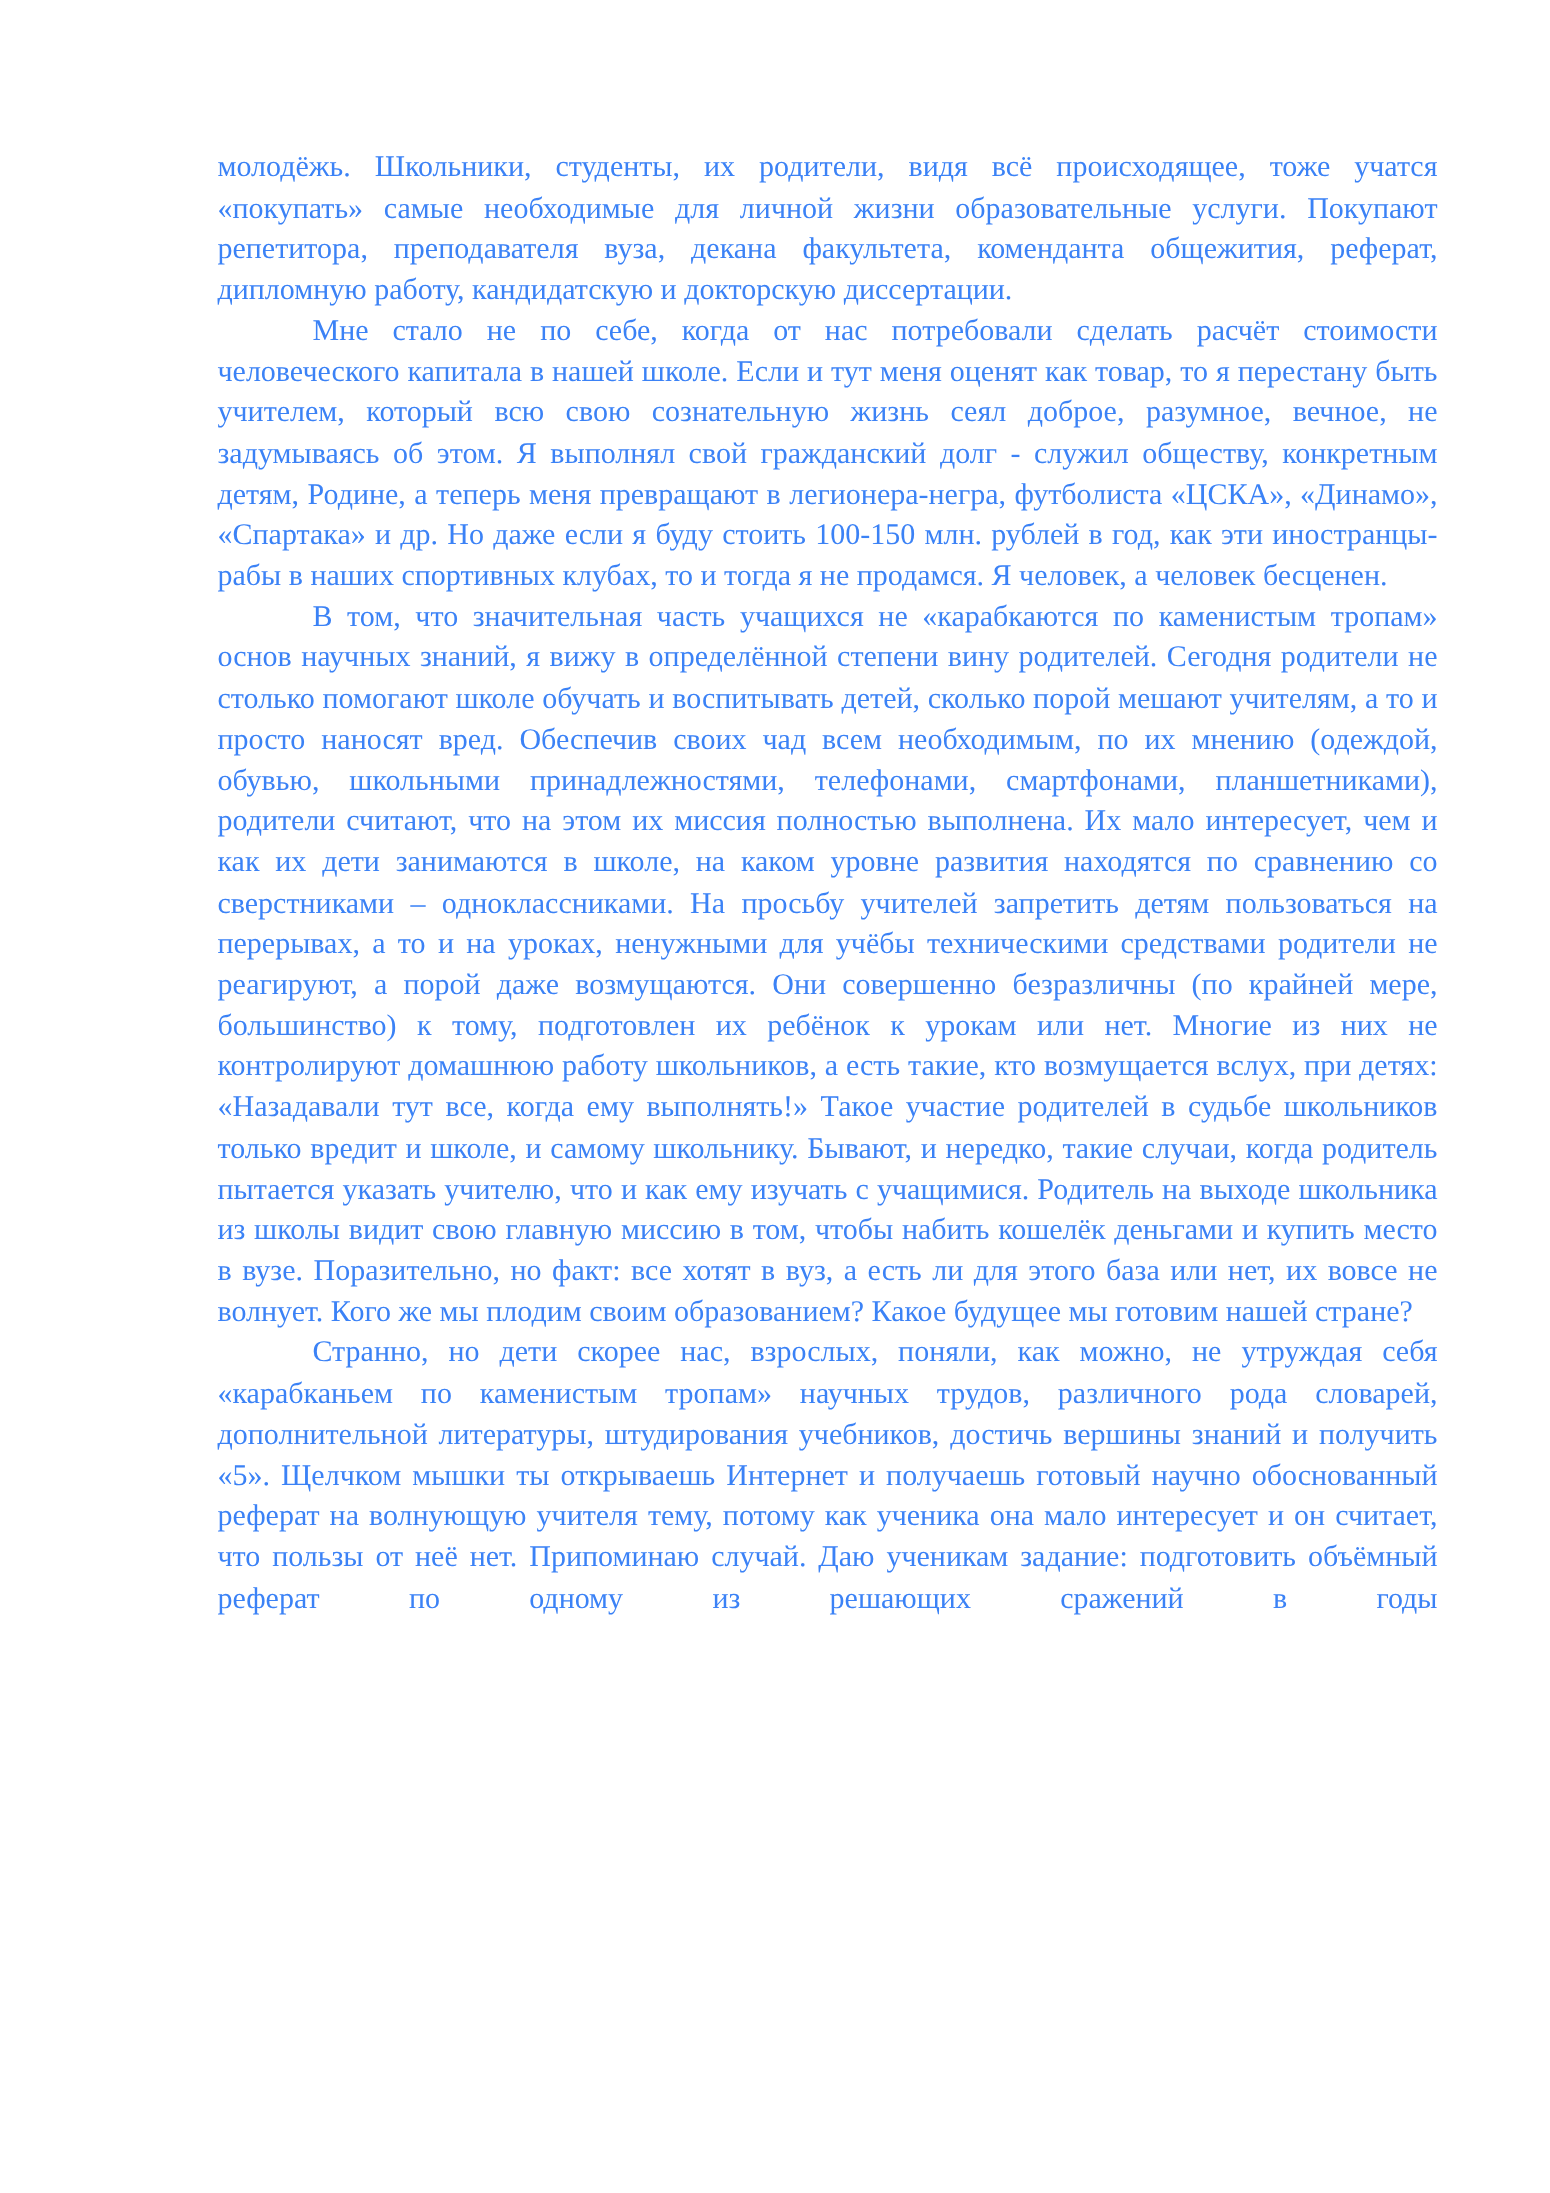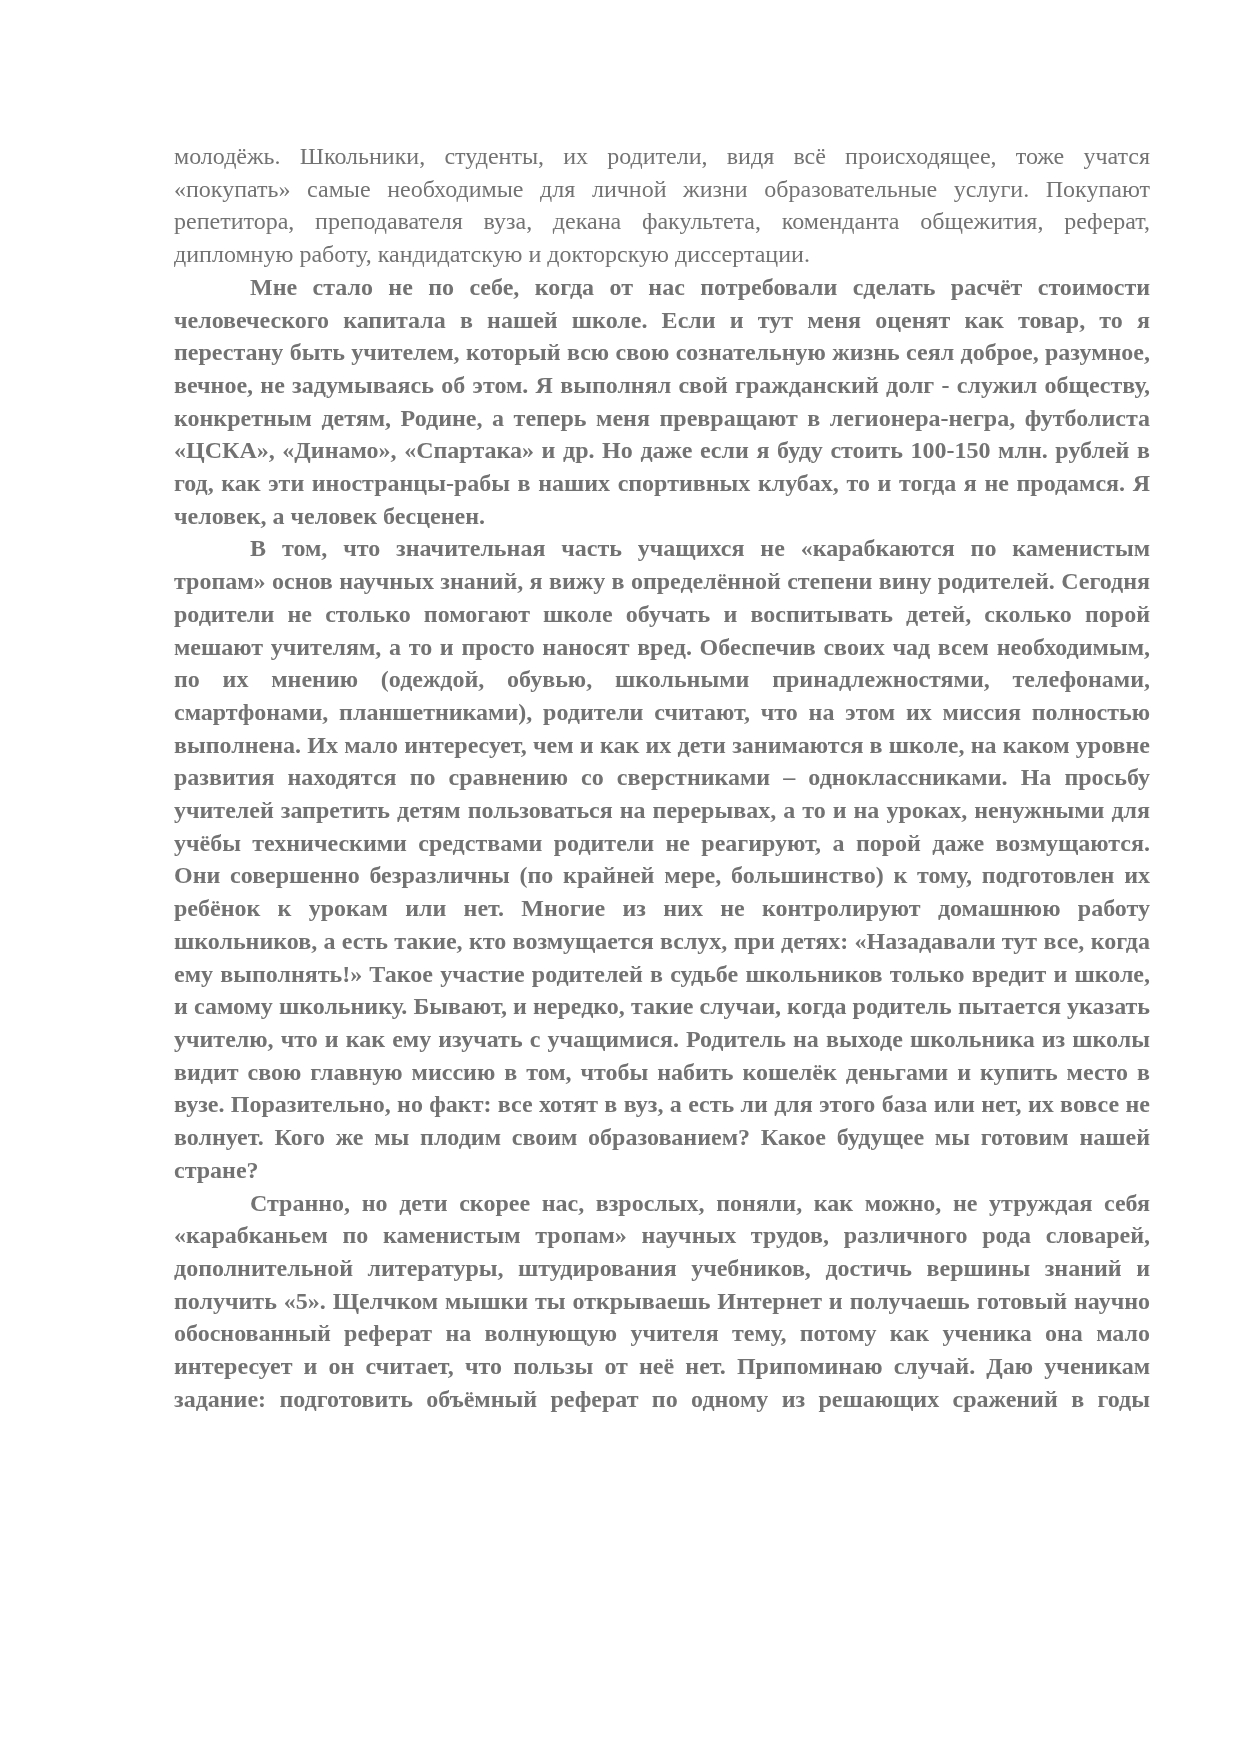--- a/index.html
+++ b/index.html
@@ -17,35 +17,34 @@
     position: absolute;
     left: 0;
     top: 0;
     width: 1240px;
     height: 1754px;
     background: #ffffff;
   }
   .text-block {
     position: absolute;
     left: 174px;
-    top: 140px;
+    top: 118px;
     width: 976px;
     font-family: "Liberation Serif", "DejaVu Serif", serif;
     font-size: 24px;
     line-height: 32.7px;
-    color: #737373;
+    color: #3b82f6;
     text-align: justify;
   }
   .text-block p {
     margin: 0;
     padding: 0;
   }
   .text-block p.indent {
     text-indent: 76px;
-    font-weight: bold;
   }
   
   .text-block p.continued {
     text-align-last: justify;
   }
 </style>
 </head>
 <body>
 
 <div class="page">

